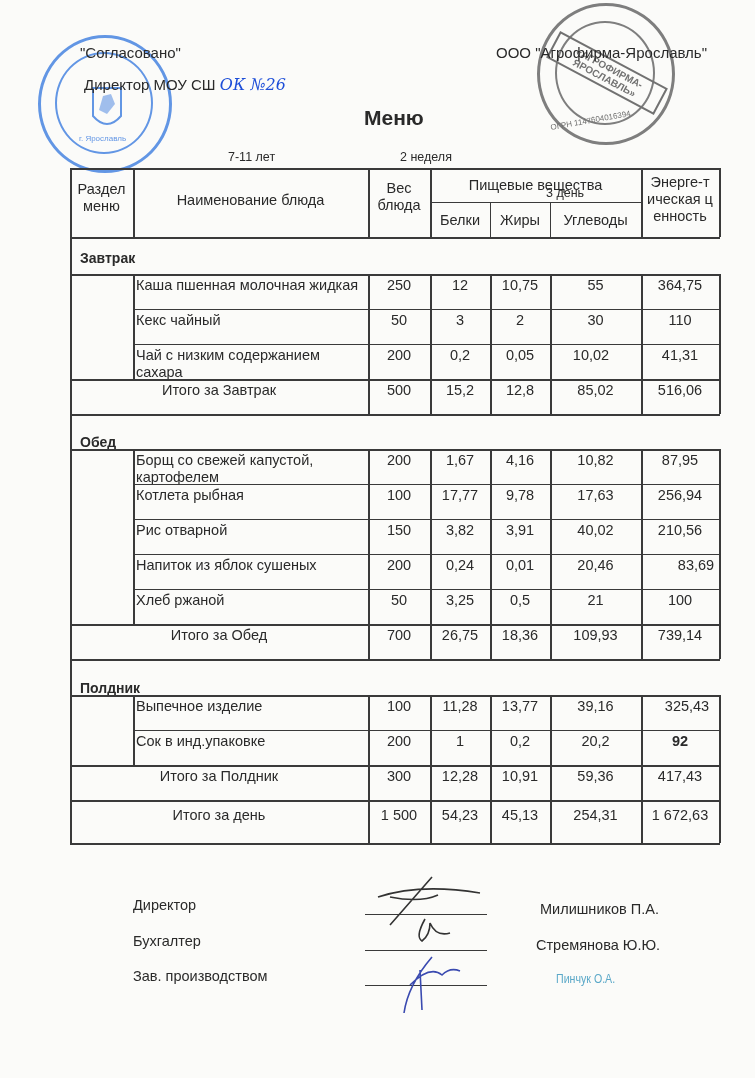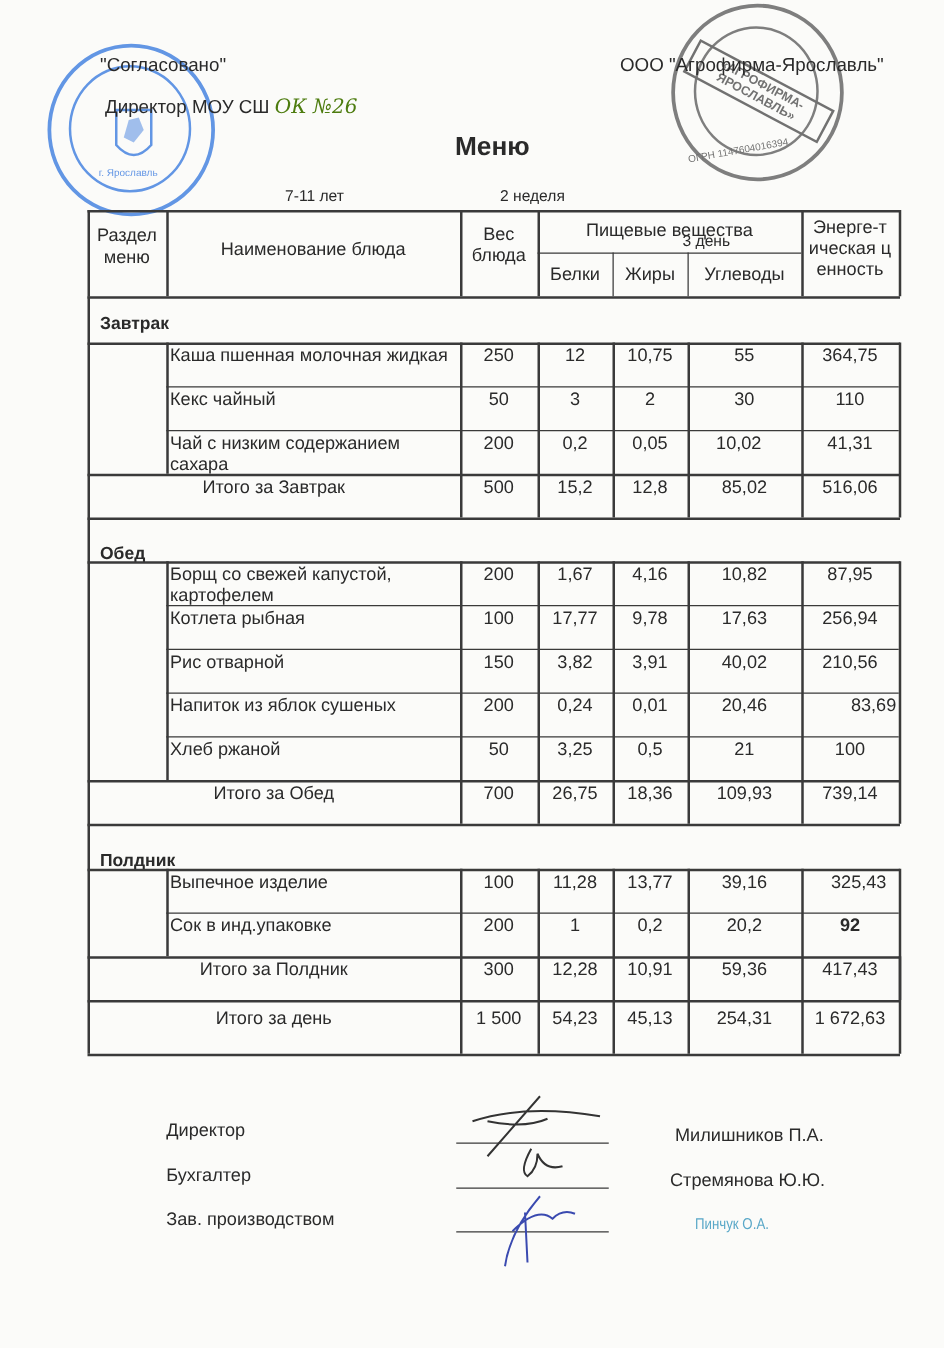--- a/index.html
+++ b/index.html
@@ -30,21 +30,21 @@
 
 <div class="stamp" style="left:537px;top:3px;width:132px;height:136px;border:3px solid #555;opacity:0.75;">
   <div class="stamp" style="left:15px;top:15px;width:96px;height:100px;border:2px solid #555;"></div>
   <div class="abs" style="left:6px;top:52px;width:118px;font-size:10px;font-weight:bold;color:#444;border:2px solid #444;transform:rotate(28deg);text-align:center;padding:2px 0;background:transparent;">«АГРОФИРМА-ЯРОСЛАВЛЬ»</div>
   <div class="abs" style="left:10px;top:110px;font-size:8px;color:#444;transform:rotate(-10deg);">ОГРН 1147604016394</div>
 </div>
 
 <div class="abs hdr-text" style="left:80px;top:44px;">"Согласовано"</div>
 <div class="abs hdr-text" style="left:84px;top:75px;">
   <span>Директор МОУ СШ</span>
-  <span style="font-family:'DejaVu Serif',serif;font-style:italic;color:#4d7c0f;font-size:16px;">ОК №26</span>
+  <span style="font-family:'DejaVu Serif',serif;font-style:italic;color:#1d4ed8;font-size:16px;">ОК №26</span>
 </div>
 <div class="abs hdr-text" style="left:496px;top:44px;">ООО "Агрофирма-Ярославль"</div>
 
 <div class="abs title" style="left:364px;top:106px;">Меню</div>
 
 <div class="abs sub" style="left:228px;top:150px;">7-11 лет</div>
 <div class="abs sub" style="left:400px;top:150px;">2 неделя</div>
 <div class="abs sub" style="left:546px;top:150px;margin-top:36px;">3 день</div>
 
 <div id="table">
@@ -133,21 +133,21 @@
     <div class="cell num" style="left: 430px; top: 522px; width: 60px;">3,82</div>
     <div class="cell num" style="left: 490px; top: 522px; width: 60px;">3,91</div>
     <div class="cell num" style="left: 550px; top: 522px; width: 91px;">40,02</div>
     <div class="cell num" style="left: 641px; top: 522px; width: 78px;">210,56</div>
     <div class="line" style="left: 133px; top: 554px; width: 586px; height: 1.2px;"></div>
     <div class="cell " style="left: 136px; top: 557px; width: 229px; overflow: hidden; height: 32px;">Напиток из яблок сушеных</div>
     <div class="cell num" style="left: 368px; top: 557px; width: 62px;">200</div>
     <div class="cell num" style="left: 430px; top: 557px; width: 60px;">0,24</div>
     <div class="cell num" style="left: 490px; top: 557px; width: 60px;">0,01</div>
     <div class="cell num" style="left: 550px; top: 557px; width: 91px;">20,46</div>
-    <div class="cell num" style="left: 639px; top: 557px; width: 78px; text-align: right;">83,69</div>
+    <div class="cell num" style="left: 657px; top: 557px; width: 78px;">83,69</div>
     <div class="line" style="left: 133px; top: 589px; width: 586px; height: 1.2px;"></div>
     <div class="cell " style="left: 136px; top: 592px; width: 229px; overflow: hidden; height: 32px;">Хлеб ржаной</div>
     <div class="cell num" style="left: 368px; top: 592px; width: 62px;">50</div>
     <div class="cell num" style="left: 430px; top: 592px; width: 60px;">3,25</div>
     <div class="cell num" style="left: 490px; top: 592px; width: 60px;">0,5</div>
     <div class="cell num" style="left: 550px; top: 592px; width: 91px;">21</div>
     <div class="cell num" style="left: 641px; top: 592px; width: 78px;">100</div>
     <div class="line" style="left: 70px; top: 624px; width: 650px; height: 1.5px;"></div>
     <div class="cell num" style="left: 70px; top: 627px; width: 298px;">Итого за Обед</div>
     <div class="cell num" style="left: 368px; top: 627px; width: 62px;">700</div>

